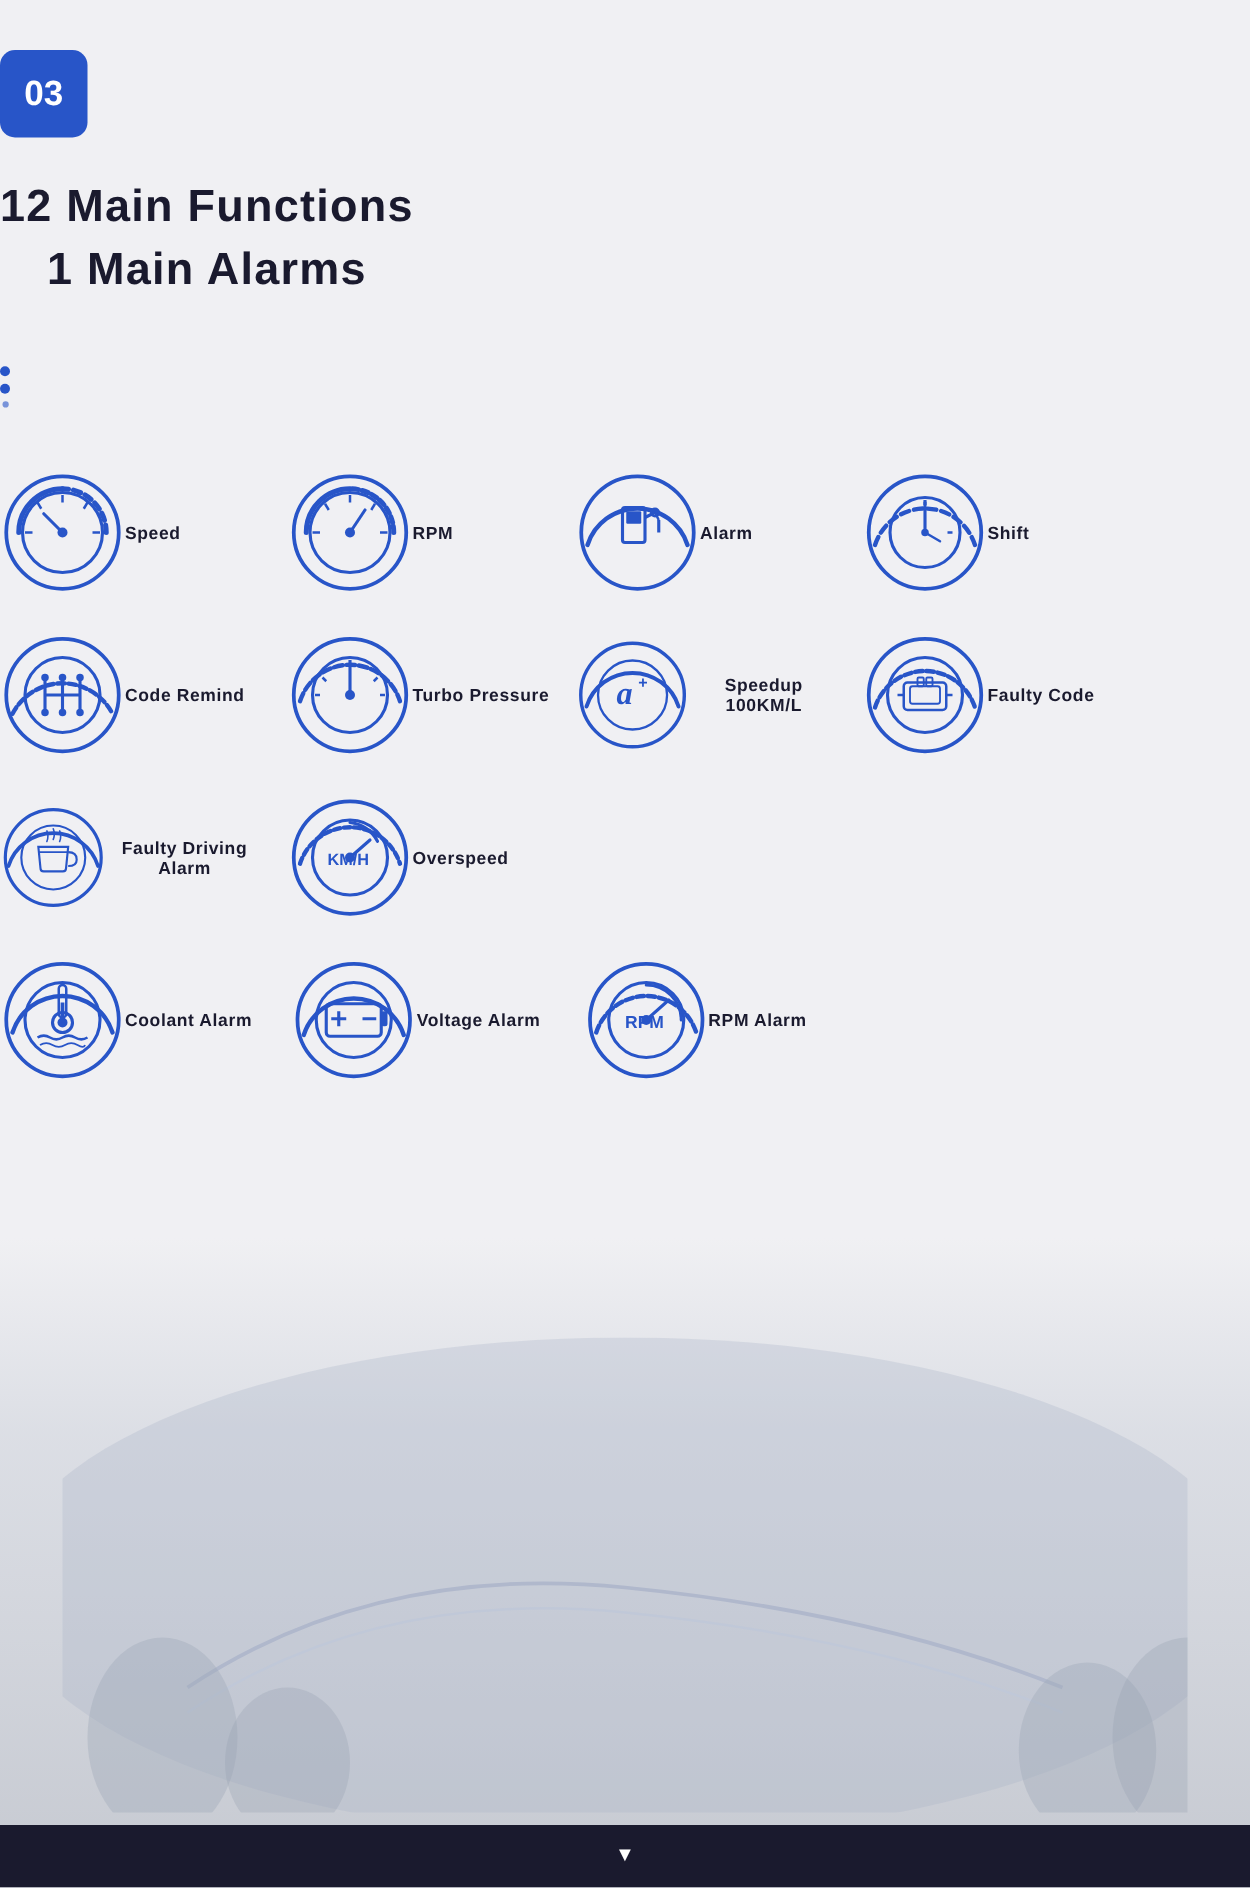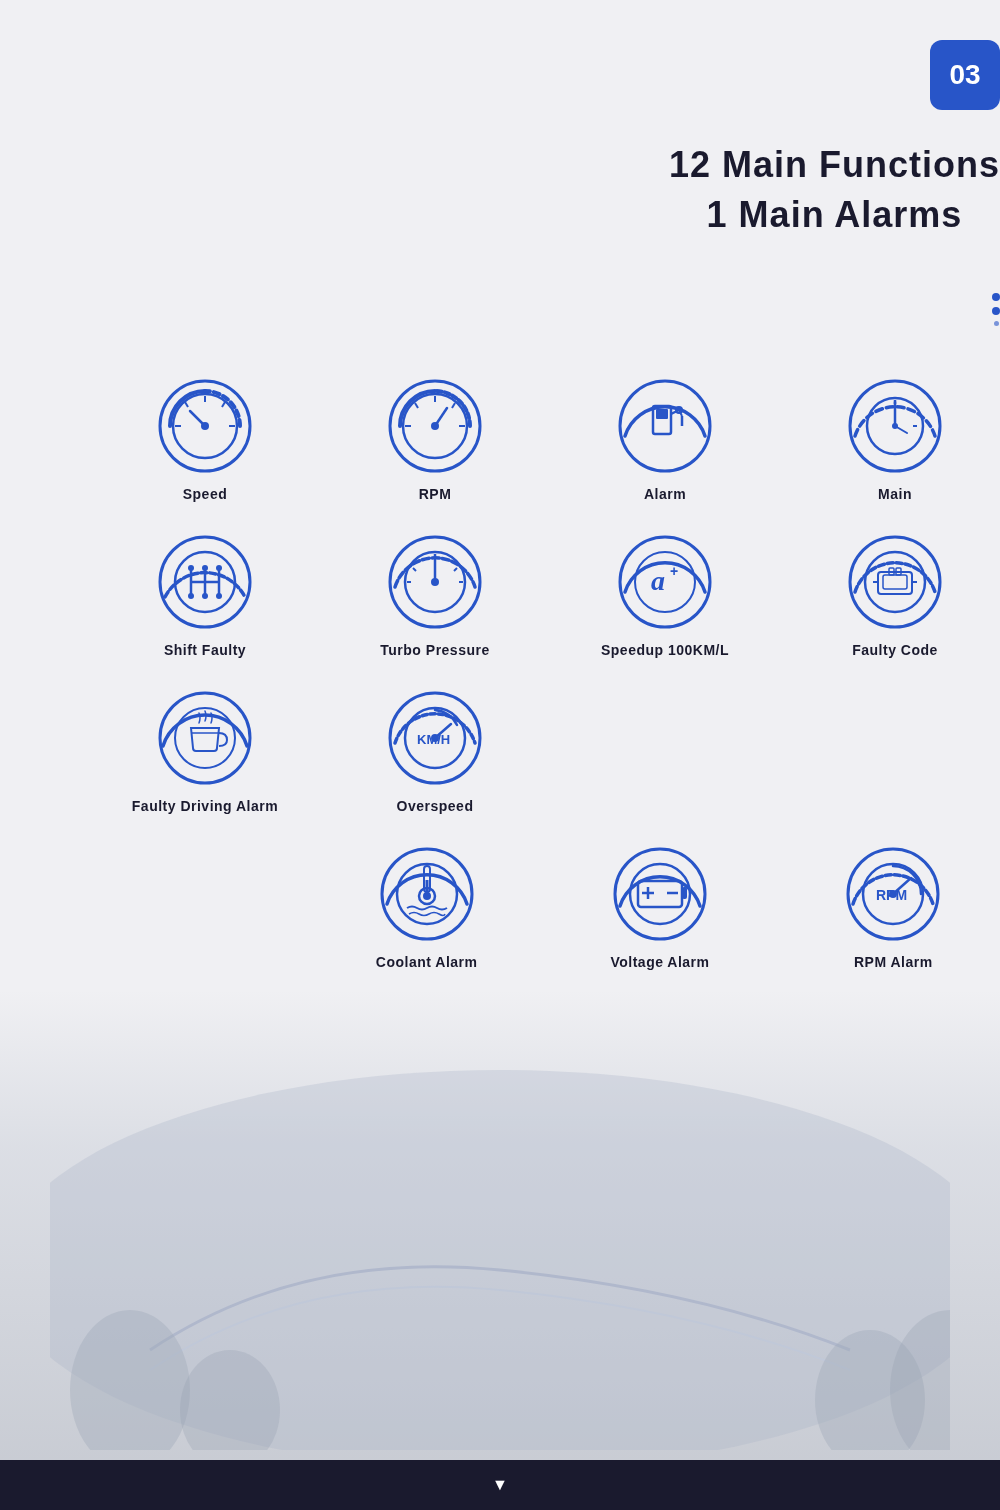--- a/index.html
+++ b/index.html
@@ -40,21 +40,21 @@
       width: 900px;
       height: 380px;
       z-index: 1;
     }
 
     .content {
       position: relative;
       z-index: 2;
       display: flex;
       flex-direction: column;
-      align-items: flex-end;
+      align-items: flex-start;
       padding-top: 40px;
     }
 
     
     .step-badge {
       background: #2855C8;
       color: white;
       font-size: 28px;
       font-weight: bold;
       width: 70px;
@@ -109,23 +109,22 @@
     .icons-grid-3 {
       display: grid;
       grid-template-columns: repeat(3, 1fr);
       gap: 30px 20px;
       width: 680px;
       margin-bottom: 60px;
     }
 
     .icon-item {
       display: flex;
-      flex-direction: column;
+      flex-direction: row;
       align-items: center;
-      gap: 10px;
     }
 
     .icon-label {
       font-size: 14px;
       font-weight: 700;
       color: #1a1a2e;
       text-align: center;
       letter-spacing: 0.5px;
     }
 
@@ -247,42 +246,42 @@
         <svg class="icon-svg" viewBox="0 0 100 100">
           <circle cx="50" cy="50" r="45" fill="none" stroke="#2855C8" stroke-width="3"></circle>
           <path d="M 10 60 A 42 42 0 0 1 90 60" fill="none" stroke="#2855C8" stroke-width="3.5" stroke-linecap="round" stroke-dasharray="7 4"></path>
           <circle cx="50" cy="50" r="28" fill="none" stroke="#2855C8" stroke-width="2.5"></circle>
           <line x1="50" y1="26" x2="50" y2="50" stroke="#2855C8" stroke-width="2.5" stroke-linecap="round"></line>
           <line x1="50" y1="50" x2="62" y2="57" stroke="#2855C8" stroke-width="2" stroke-linecap="round"></line>
           <circle cx="50" cy="50" r="3" fill="#2855C8"></circle>
           <line x1="50" y1="24" x2="50" y2="28" stroke="#2855C8" stroke-width="2.5"></line>
           <line x1="72" y1="50" x2="68" y2="50" stroke="#2855C8" stroke-width="2"></line>
         </svg>
-        <span class="icon-label">Main</span>
+        <span class="icon-label">Shift</span>
       </div>
 
 
       <div class="icon-item">
         <svg class="icon-svg" viewBox="0 0 100 100">
           <circle cx="50" cy="50" r="45" fill="none" stroke="#2855C8" stroke-width="3"></circle>
           <path d="M 10 65 A 45 45 0 0 1 90 65" fill="none" stroke="#2855C8" stroke-width="3.5" stroke-linecap="round" stroke-dasharray="6 3"></path>
           <circle cx="50" cy="50" r="30" fill="none" stroke="#2855C8" stroke-width="2.5"></circle>
 
           <line x1="36" y1="36" x2="36" y2="64" stroke="#2855C8" stroke-width="2.5"></line>
           <line x1="50" y1="36" x2="50" y2="64" stroke="#2855C8" stroke-width="2.5"></line>
           <line x1="64" y1="36" x2="64" y2="64" stroke="#2855C8" stroke-width="2.5"></line>
           <line x1="36" y1="50" x2="64" y2="50" stroke="#2855C8" stroke-width="2.5"></line>
           <circle cx="36" cy="36" r="3" fill="#2855C8"></circle>
           <circle cx="50" cy="36" r="3" fill="#2855C8"></circle>
           <circle cx="64" cy="36" r="3" fill="#2855C8"></circle>
           <circle cx="36" cy="64" r="3" fill="#2855C8"></circle>
           <circle cx="50" cy="64" r="3" fill="#2855C8"></circle>
           <circle cx="64" cy="64" r="3" fill="#2855C8"></circle>
         </svg>
-        <span class="icon-label">Shift Faulty</span>
+        <span class="icon-label">Code Remind</span>
       </div>
 
 
       <div class="icon-item">
         <svg class="icon-svg" viewBox="0 0 100 100">
           <circle cx="50" cy="50" r="45" fill="none" stroke="#2855C8" stroke-width="3"></circle>
           <path d="M 10 55 A 42 42 0 0 1 90 55" fill="none" stroke="#2855C8" stroke-width="3.5" stroke-linecap="round" stroke-dasharray="7 3"></path>
           <circle cx="50" cy="50" r="30" fill="none" stroke="#2855C8" stroke-width="2.5"></circle>
           <line x1="50" y1="50" x2="50" y2="28" stroke="#2855C8" stroke-width="2.5" stroke-linecap="round"></line>
           <circle cx="50" cy="50" r="4" fill="#2855C8"></circle>

